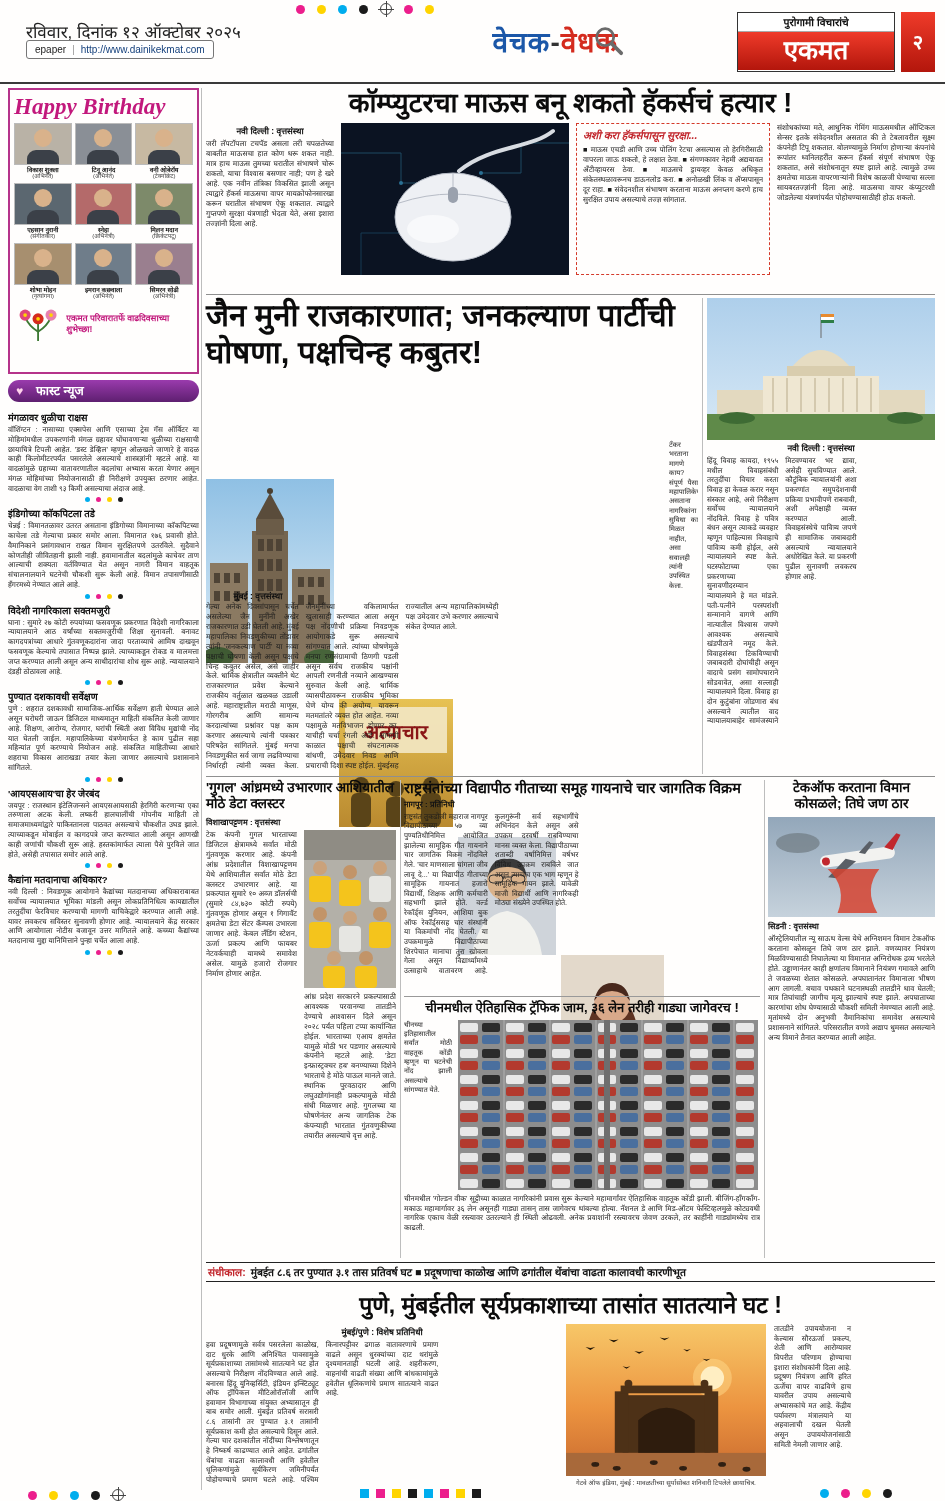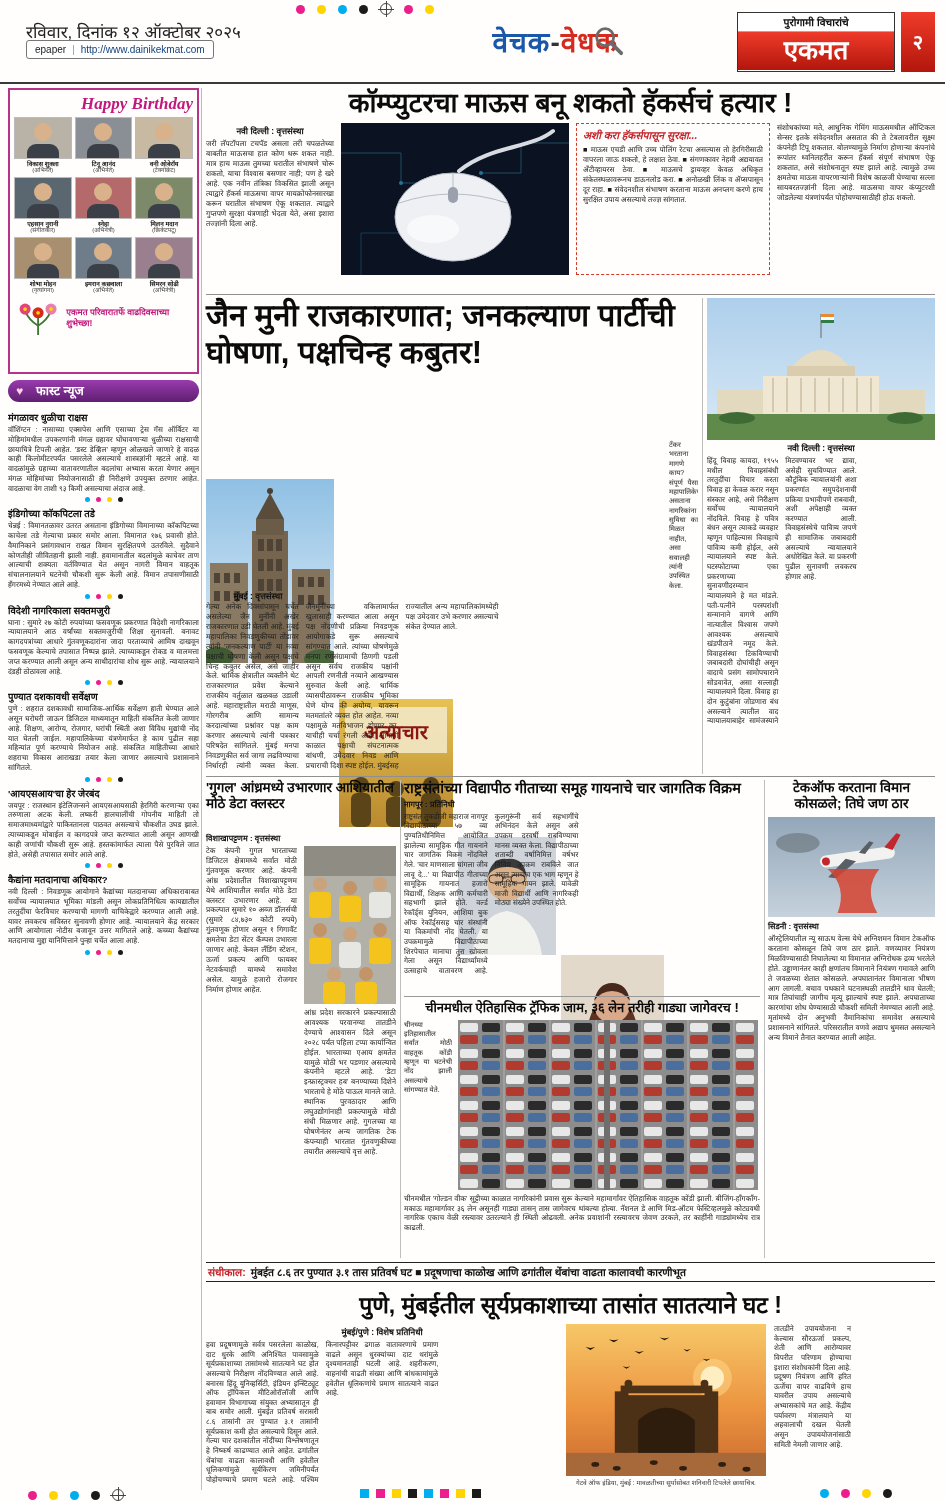--- a/index.html
+++ b/index.html
@@ -31,21 +31,21 @@
 .regrow{position:absolute;display:flex;align-items:center}
 .regdot{width:9px;height:9px;border-radius:50%;margin-right:12px}
 .regsq{width:9px;height:9px;margin-right:7px}
 .c{background:#00adee}.m{background:#ec1e8c}.y{background:#ffd400}.k{background:#1b1b1b}
 .target{width:12px;height:12px;border:1.5px solid #444;border-radius:50%;position:relative;margin-right:12px}
 .target:before{content:"";position:absolute;left:50%;top:-3px;width:1px;height:16px;background:#444}
 .target:after{content:"";position:absolute;top:50%;left:-3px;height:1px;width:16px;background:#444}
 
 .sidebar{left:8px;top:88px;width:191px;height:1402px;overflow:hidden}
 .bd-box{border:2px solid #b5338a;padding:3px 4px;height:286px;overflow:hidden}
-.bd-title{font-family:"Liberation Serif","DejaVu Serif",serif;font-style:italic;font-weight:bold;font-size:17px;color:#c2187c;text-align:right;margin:1px 0 3px}
+.bd-title{font-family:"Liberation Serif","DejaVu Serif",serif;font-style:italic;font-weight:bold;font-size:23px;color:#c2187c;text-align:left;margin:1px 0 3px}
 .bd-grid{display:grid;grid-template-columns:repeat(3,1fr);gap:3px}
 .bd-cell{text-align:center}
 .bd-photo{position:relative;height:42px;overflow:hidden;border:1px solid #bbb}
 .bd-head{position:absolute;left:50%;top:5px;width:18px;height:18px;margin-left:-9px;border-radius:50%;background:#d9b28b}
 .bd-body{position:absolute;left:50%;bottom:0;width:32px;height:14px;margin-left:-16px;border-radius:9px 9px 0 0;background:#3b4048}
 .bd-name{display:block;font-size:6.4px;font-weight:bold;line-height:1.15;margin-top:1px}
 .bd-role{display:block;font-size:6px;color:#444;line-height:1.1}
 .bd-bottom{display:flex;align-items:center;gap:4px;margin-top:4px}
 .bd-wish{font-size:8.6px;font-weight:bold;color:#c2187c;line-height:1.3}
 .fn-header{margin-top:6px;height:22px;border-radius:11px;background:linear-gradient(180deg,#9a3bad,#5e1f70);color:#fff;font-weight:bold;font-size:12.5px;line-height:22px;padding-left:28px;position:relative}
@@ -63,21 +63,21 @@
 .tips-title{color:#c2272d;font-weight:bold;font-style:italic;font-size:10.5px;margin-bottom:3px}
 
 .jain{left:206px;top:298px;width:492px;height:476px}
 .jain-title{font-size:31px;line-height:1.18;margin-bottom:4px}
 .jain-sub{position:absolute;left:178px;top:102px;width:314px;text-align:center;font-size:16px;font-weight:bold}
 
 .court{left:707px;top:298px;width:228px;height:476px}
 .court-title{font-size:16.5px;text-align:center;line-height:1.2;margin-top:5px}
 
 .goog{left:206px;top:780px;width:190px;height:478px}
-.goog-title{font-size:13.5px;line-height:1.22;margin-bottom:19px}
+.goog-title{font-size:13.5px;line-height:1.22;margin-bottom:3px}
 .small-byline{font-weight:bold;font-size:8px;margin-bottom:3px}
 .goog-cols{display:flex;gap:7px}
 
 .anthem{left:404px;top:780px;width:356px;height:212px}
 .anthem-title{font-size:14.5px;text-align:left;line-height:1.22;margin-bottom:0}
 
 .china{left:404px;top:996px;width:356px;height:262px;border-top:1px solid #999;padding-top:3px}
 .china-title{font-size:13px;text-align:center;line-height:1.2;margin-bottom:4px}
 .china-row{display:flex;gap:6px}
 

